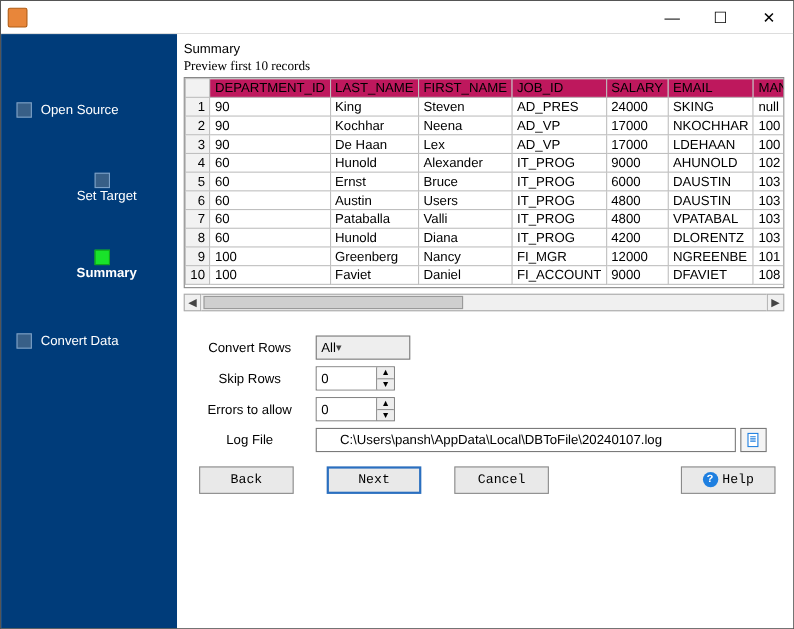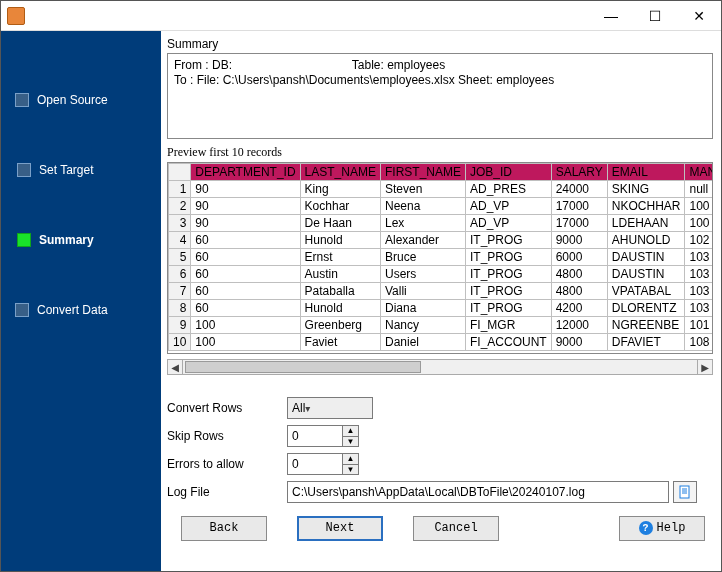--- a/index.html
+++ b/index.html
@@ -10,44 +10,44 @@
   .app-icon { width:18px; height:18px; background:#e8863a; border:1px solid #b05c14; border-radius:2px; position:relative; }
   .titlebar-controls { display:flex; }
   .tb-btn { width:44px; height:29px; display:flex; align-items:center; justify-content:center; font-family:inherit; font-size:14px; }
   .tb-btn.close { font-size:14px; }
   .body { flex:1; display:flex; min-height:0; }
   .sidebar { width:160px; background:#003c7a; padding-top:12px; }
   .side-item { display:flex; align-items:center; height:26px; padding-left:14px; color:#fff; font-size:12px;margin-top:44px; }
   .side-item .node { width:14px; height:14px; border:1px solid #7aa0c8; background:#385f87; margin-right:8px; flex:none; }
   .side-item.active { font-weight:bold; }
   .side-item.active .node { background:#19e22a; border-color:#0fa51b; }
-  .side-item.sub { padding-left:16px; }
+  .side-item.sub { padding-left:32px;flex-direction:column; }
   .main { flex:1; background:#fff; padding:6px 8px 8px 6px; display:flex; flex-direction:column; min-width:0; }
   .section-label { font-size:12px; margin-bottom:2px; }
   .summary-box { border:1px solid #888; height:86px; padding:4px 6px; font-size:12px; line-height:15px; margin-bottom:6px; white-space:pre; overflow:hidden; }
   .preview-label { font-size:12px; margin-bottom:2px;font-family:Liberation Serif, serif; }
   .table-wrap { border:1px solid #888; height:192px; overflow:hidden; position:relative; }
   table { border-collapse:collapse; width:100%; font-size:12px; }
   th,td { border:1px solid #bfbfbf; padding:1px 4px; text-align:left; height:17px; background:#fff; white-space:nowrap; }
   th { background:#be185d; font-weight:normal; }
   td.rownum, th.rownum { background:#f2f2f2; text-align:right; width:24px; }
   .hscroll-area { display:flex; align-items:center; margin-top:4px; height:18px; }
   .hscroll-area .arrow { width:16px; height:16px; border:1px solid #aaa; background:#f0f0f0; display:flex; align-items:center; justify-content:center; font-size:10px; }
   .hscroll-area .track { flex:1; height:16px; background:#f0f0f0; border-top:1px solid #aaa; border-bottom:1px solid #aaa; position:relative; }
   .hscroll-area .thumb { position:absolute; left:2px; top:1px; height:12px; width:46%; background:#cfcfcf; border:1px solid #9a9a9a; }
   .form-area { margin-top:18px; }
   .form-row { display:flex; align-items:center; height:28px; }
-  .form-row label { width:120px; font-size:12px; }
+  .form-row label { width:120px; font-size:12px;text-align:center; }
   .select { width:86px; height:22px; border:1px solid #7a7a7a; background:#eee; font-size:12px; padding:0 4px; display:flex; align-items:center; justify-content:flex-start; }
   .spin { width:72px; height:22px; border:1px solid #7a7a7a; display:flex; }
   .spin input { flex:1; border:none; padding:0 4px; font-size:12px; min-width:0; outline:none; }
   .spin .btns { width:16px; display:flex; flex-direction:column; border-left:1px solid #7a7a7a; }
   .spin .btns div { flex:1; display:flex; align-items:center; justify-content:center; font-size:8px; background:#eee; }
   .spin .btns div:first-child { border-bottom:1px solid #7a7a7a; }
-  .logrow input { width:382px; height:22px; border:1px solid #7a7a7a; padding:0 4px; font-size:12px; }
+  .logrow input { width:382px; height:22px; border:1px solid #7a7a7a; padding:0 21px; font-size:12px; }
   .logrow .browse { width:24px; height:22px; border:1px solid #7a7a7a; margin-left:4px; display:flex; align-items:center; justify-content:center; background:#f4f4f4; }
   .footer { height:44px; display:flex; align-items:center; padding:0 8px; gap:0; position:relative; }
   .btn { width:86px; height:25px; border:1px solid #8a8a8a; background:#e9e9e9; font-size:12px; display:flex; align-items:center; justify-content:center;font-family:Liberation Mono, monospace; }
   .btn.next { border:2px solid #2a6fc0; }
   .btn.help { display:flex; align-items:center; justify-content:center; gap:4px; }
   .help-icon { width:14px; height:14px; border-radius:50%; background:#1e7fe0; color:#fff; font-size:10px; display:flex; align-items:center; justify-content:center; font-weight:bold; }
   .chev { font-size:10px; color:#444; }
 </style>
 </head>
 <body>
@@ -80,22 +80,20 @@
         <span>Summary</span>
       </div>
       <div class="side-item">
         <div class="node"></div>
         <span>Convert Data</span>
       </div>
     </div>
 
     <div class="main">
       <div class="section-label">Summary</div>
-      <div class="summary-box"><span>From : DB:                                    Table: employees</span>
-<span>To : File: C:\Users\pansh\Documents\employees.xlsx Sheet: employees</span></div>
 
       <div class="preview-label">Preview first 10 records</div>
       <div class="table-wrap">
         <table>
           <thead>
             <tr id="head-row">
                 <th class="rownum"></th>
                 <th>DEPARTMENT_ID</th>
                 <th>LAST_NAME</th>
                 <th>FIRST_NAME</th>

